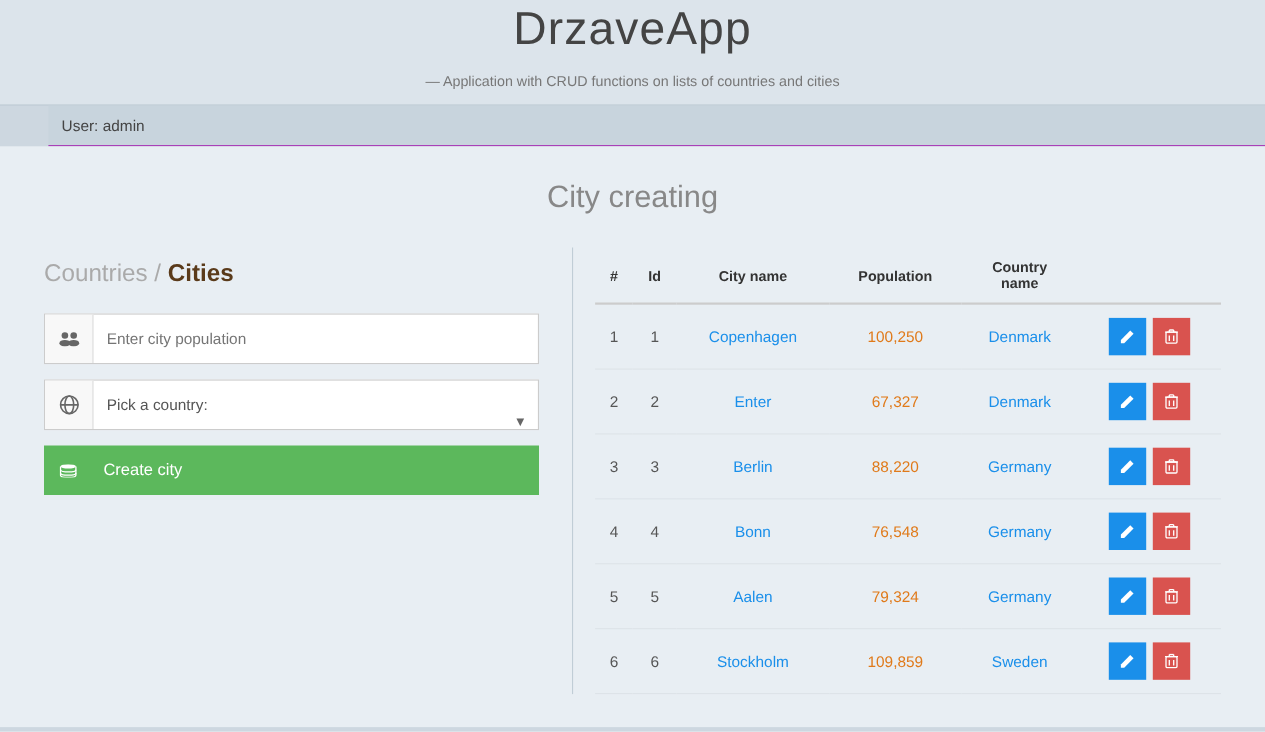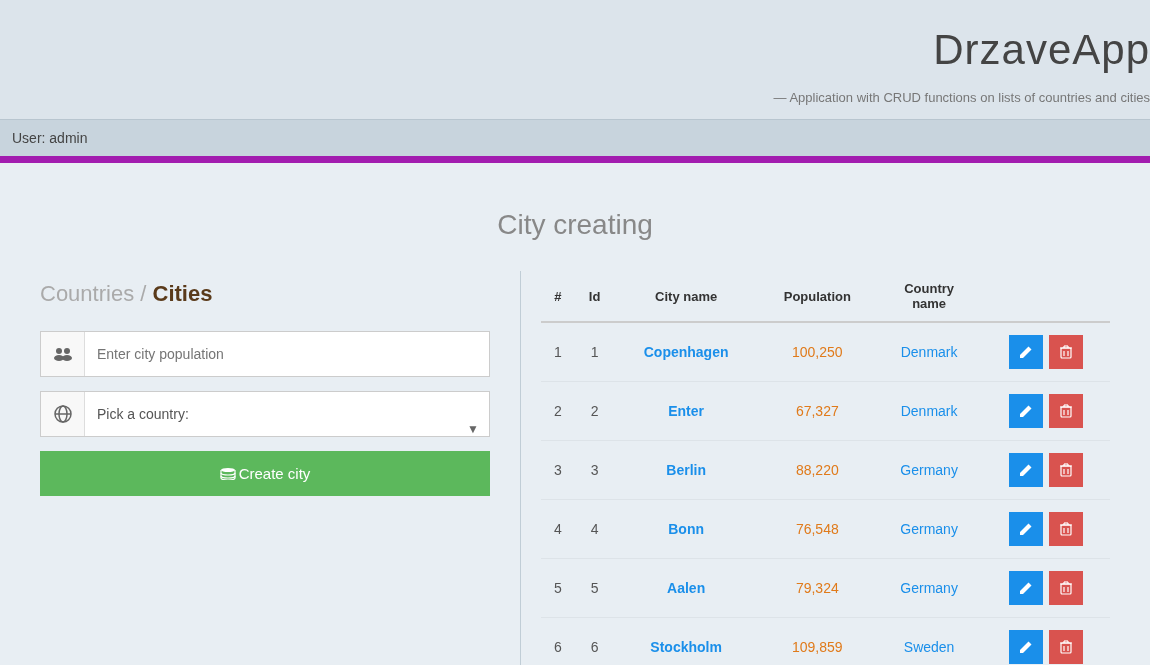--- a/index.html
+++ b/index.html
@@ -1,22 +1,22 @@
 <!DOCTYPE html>
 <html><head>
   <meta charset="utf-8">
   <style>
     * { box-sizing: border-box; margin: 0; padding: 0; }
     body { font-family: 'Segoe UI', Arial, sans-serif; background: #cdd7e0; min-height: 665px; }
 
     
     .header {
       background: #dce4eb;
-      text-align: right;
-      padding: 26px 0 14px;
+      text-align: center;
+      padding: 2px 0 14px;
       border-bottom: 1px solid #b8c5cf;
     }
     .header-title {
       font-size: 42px;
       color: #444;
       font-weight: 300;
       letter-spacing: 1px;
     }
     .header-subtitle {
       font-size: 13px;
@@ -24,21 +24,22 @@
       margin-top: 16px;
     }
 
     
     .navbar {
       background: #c8d4dd;
       display: flex;
       align-items: center;
       justify-content: space-between;
       padding: 10px 12px;
-      border-bottom: 7px solid #a21caf;
+      border-bottom: 1px solid #a21caf;
+      margin-left: 44px;
     }
     .navbar-user {
       font-size: 14px;
       color: #444;
     }
     .logout-btn {
       background: #1a8fea;
       color: #fff;
       border: none;
       padding: 8px 28px;
@@ -54,21 +55,21 @@
       margin: 0;
       padding: 20px 30px 30px;
       min-height: 500px;
     }
     .page-title {
       text-align: center;
       font-size: 28px;
       color: #888;
       font-weight: 300;
       margin-bottom: 30px;
-      margin-top: 26px;
+      margin-top: 10px;
     }
 
     
     .content-row {
       display: flex;
       gap: 0;
     }
 
     
     .form-panel {
@@ -142,22 +143,22 @@
     .create-btn {
       width: 100%;
       background: #5cb85c;
       color: #fff;
       border: none;
       padding: 14px;
       font-size: 15px;
       cursor: pointer;
       display: flex;
       align-items: center;
-      justify-content: center;
-      gap: 3px;
+      justify-content: flex-start;
+      gap: 24px;
       margin-top: 6px;
     }
 
     
     .divider {
       width: 1px;
       background: #c0cdd6;
       margin: 0 10px;
     }
 
@@ -183,21 +184,21 @@
     }
     tbody tr {
       border-bottom: 1px solid #dde3e8;
     }
     tbody td {
       padding: 12px 8px;
       text-align: center;
       color: #555;
       font-size: 14px;
     }
-    td.city-name { color: #1a8fea; font-weight: bold; }
+    td.city-name { color: #1a8fea; }
     td.population { color: #e07a1a; }
     td.country-name { color: #1a8fea; }
 
     .action-btns {
       display: flex;
       gap: 6px;
       justify-content: center;
     }
     .btn-edit {
       background: #1a8fea;

